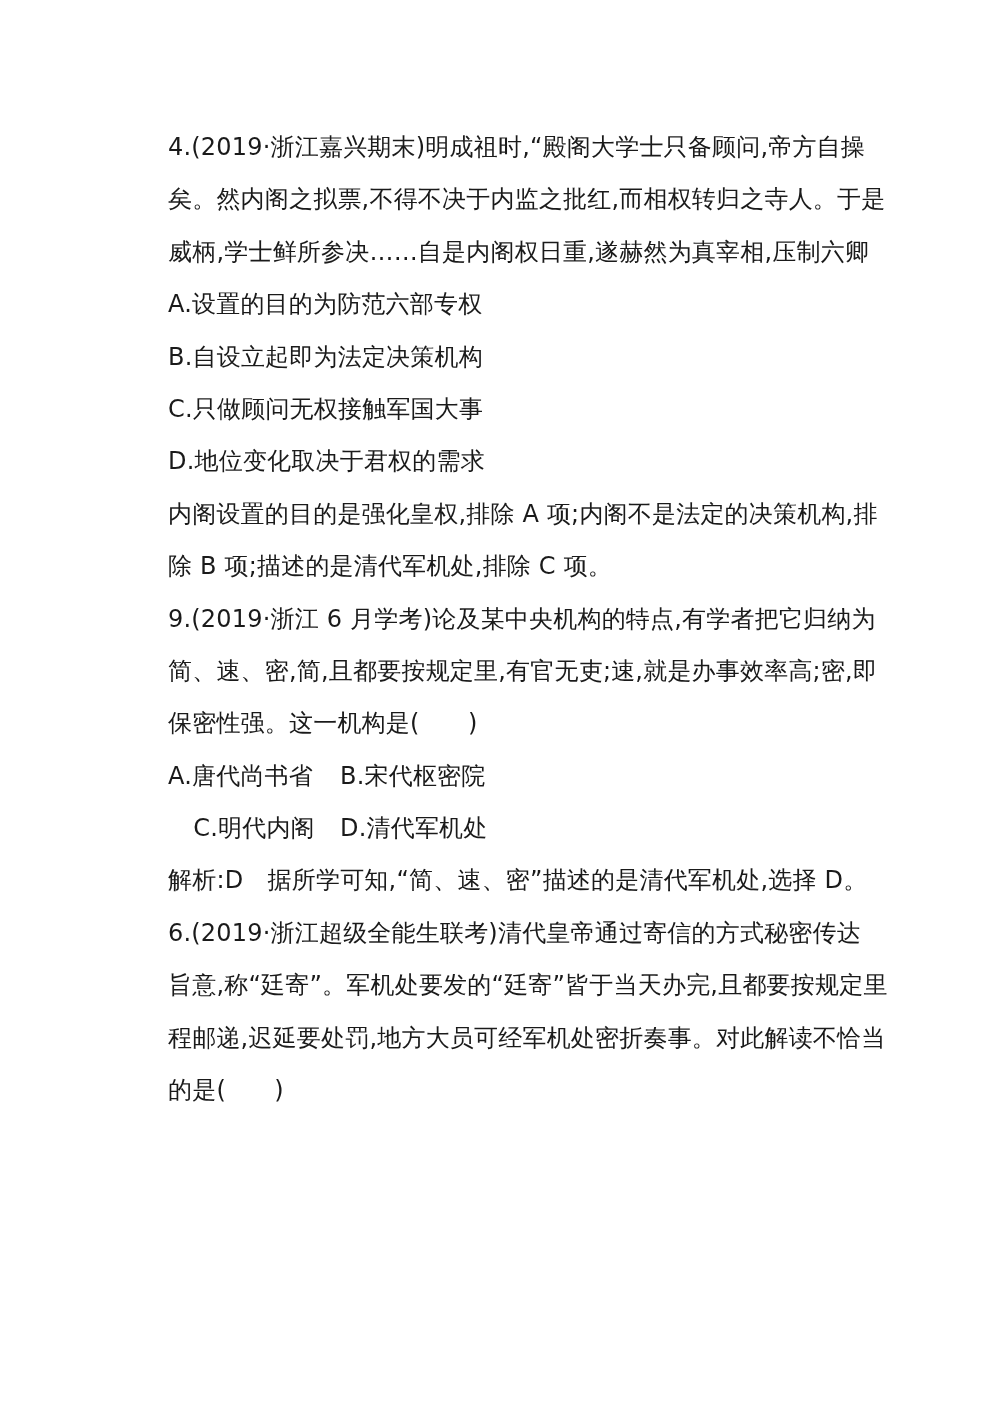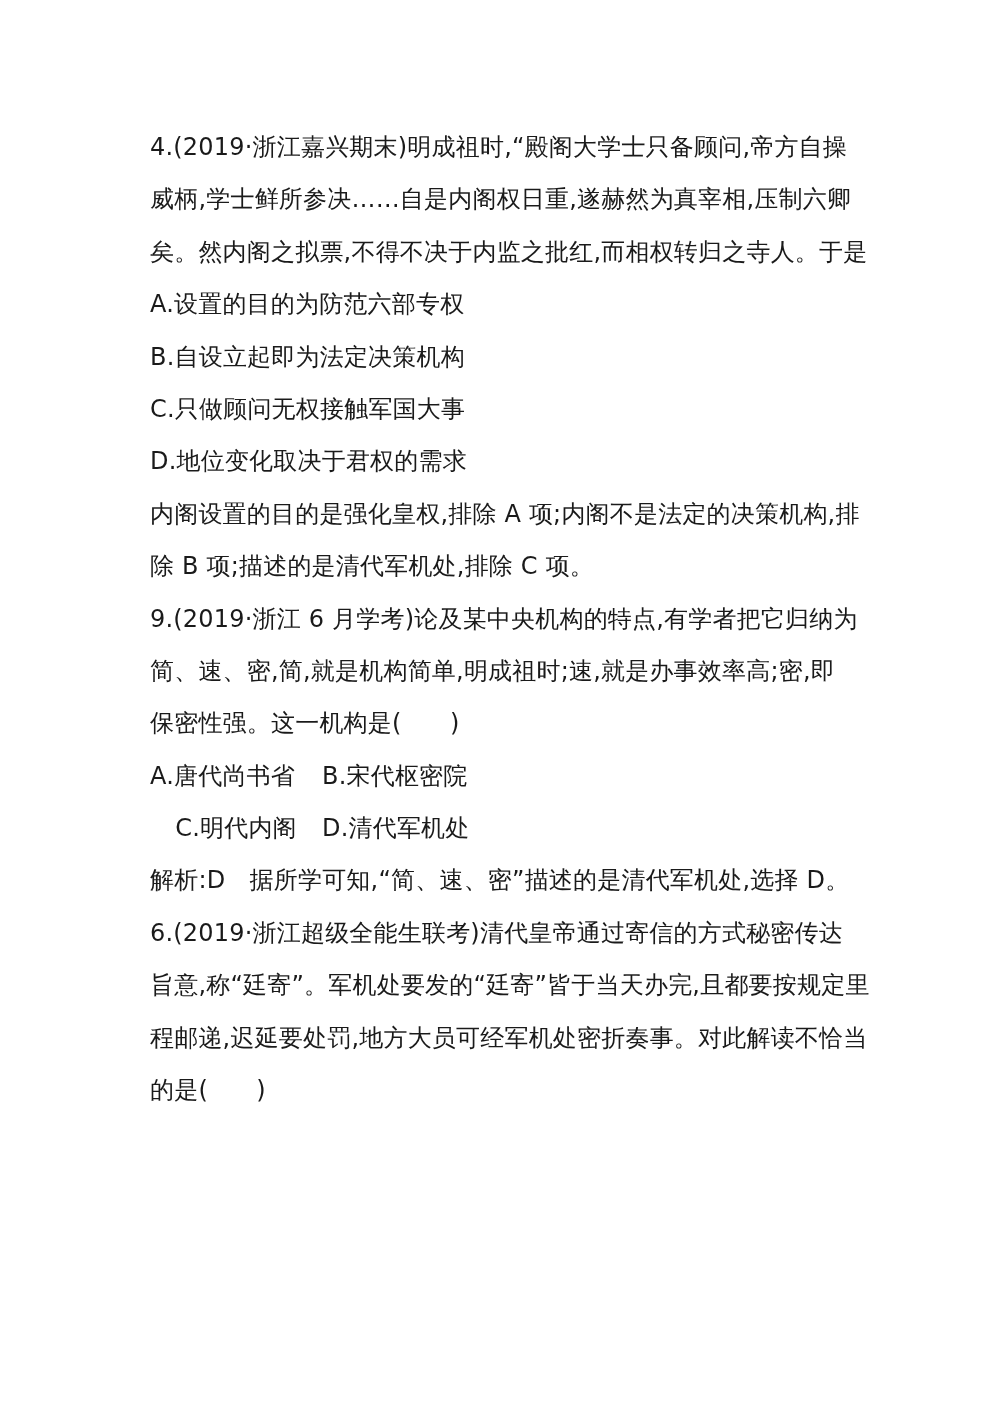--- a/index.html
+++ b/index.html
@@ -10,57 +10,57 @@
   body {
     width: 1000px;
     height: 1414px;
     position: relative;
     overflow: hidden;
     font-family: "DejaVu Sans", "Liberation Sans", sans-serif;
     color: #1a1a1a;
   }
   .page {
     position: absolute;
-    left: 150px;
+    left: 168px;
     top: 127px;
     width: 700px;
   }
   .line {
     height: 52.4px;
     line-height: 40px;
     font-size: 24px;
     white-space: nowrap;
     letter-spacing: 0.2px;
   }
   .question, .analysis, .options { display: block; }
 </style>
 </head>
 <body>
 
 <div class="page">
 
   <div class="question">
     <div class="line">4.(2019·浙江嘉兴期末)明成祖时,“殿阁大学士只备顾问,帝方自操</div>
+    <div class="line">矣。然内阁之拟票,不得不决于内监之批红,而相权转归之寺人。于是</div>
     <div class="line">威柄,学士鲜所参决……自是内阁权日重,遂赫然为真宰相,压制六卿</div>
-    <div class="line">矣。然内阁之拟票,不得不决于内监之批红,而相权转归之寺人。于是</div>
   </div>
   <div class="options">
     <div class="line">A.设置的目的为防范六部专权</div>
     <div class="line">B.自设立起即为法定决策机构</div>
     <div class="line">C.只做顾问无权接触军国大事</div>
     <div class="line">D.地位变化取决于君权的需求</div>
   </div>
   <div class="analysis">
     <div class="line">内阁设置的目的是强化皇权,排除 A 项;内阁不是法定的决策机构,排</div>
     <div class="line">除 B 项;描述的是清代军机处,排除 C 项。</div>
   </div>
 
   <div class="question">
     <div class="line">9.(2019·浙江 6 月学考)论及某中央机构的特点,有学者把它归纳为</div>
-    <div class="line">简、速、密,简,就是机构简单,明成祖时;速,就是办事效率高;密,即</div>
+    <div class="line">简、速、密,简,且都要按规定里,有官无吏;速,就是办事效率高;密,即</div>
     <div class="line">保密性强。这一机构是(　　)</div>
   </div>
   <div class="options">
     <div class="line opt-pair">
       <span style="display:inline-block;width:172px;">A.唐代尚书省</span><span>B.宋代枢密院</span>
     </div>
     <div class="line opt-pair">
       <span style="display:inline-block;width:172px;text-align:center;">C.明代内阁</span><span>D.清代军机处</span>
     </div>
   </div>

